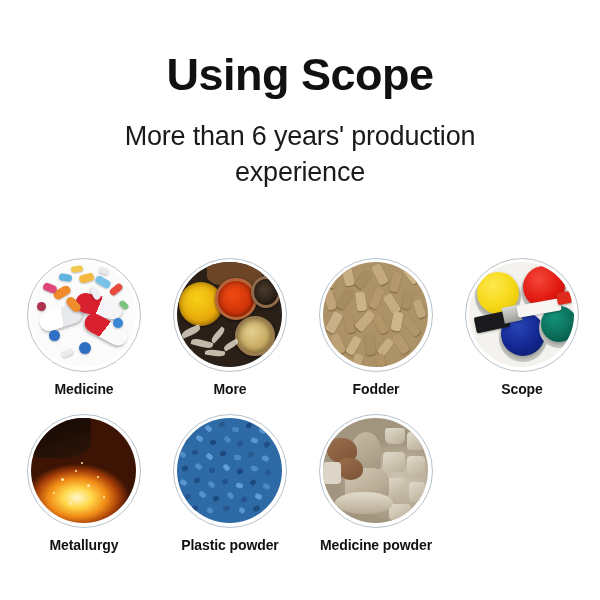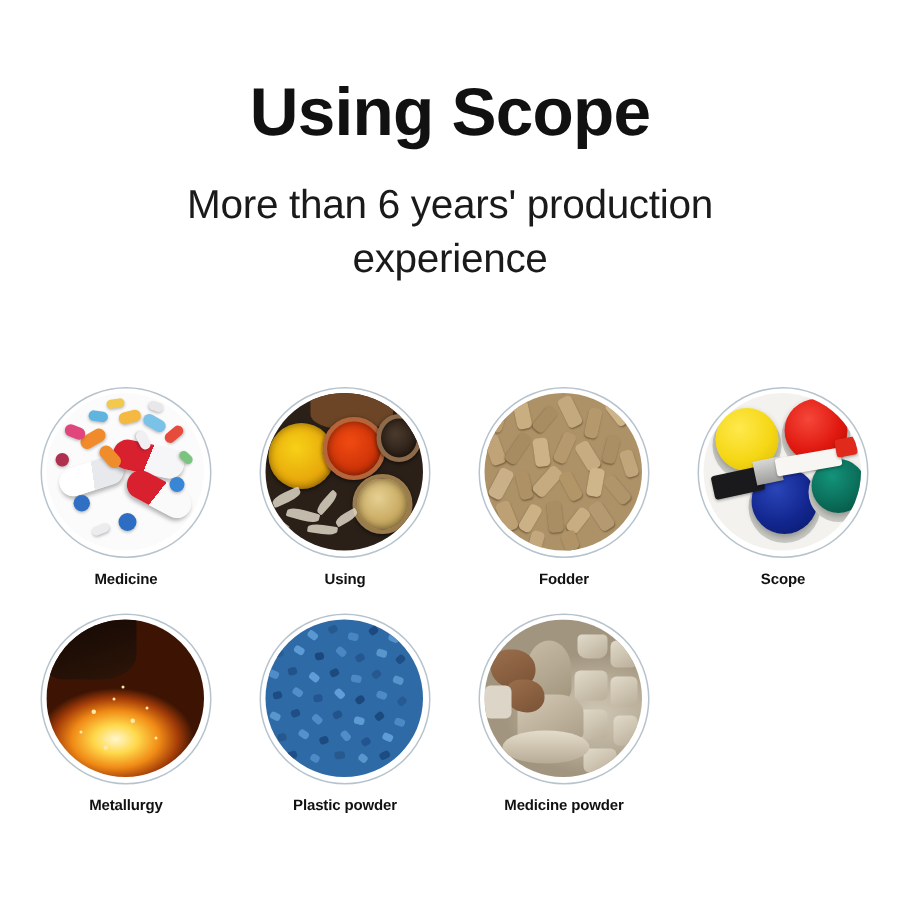--- a/index.html
+++ b/index.html
@@ -83,21 +83,21 @@
     left: 3px;
     top: 3px;
     width: 105px;
     height: 105px;
     border-radius: 50%;
     overflow: hidden;
   }
 
   .cap {
     margin-top: 9px;
-    font-size: 10px;
+    font-size: 14px;
     font-weight: 600;
     color: #111111;
     text-align: center;
     white-space: nowrap;
     letter-spacing: -0.1px;
   }
 
   
 
   
@@ -257,21 +257,21 @@
             <div class="bowl" style="left:74px;top:14px;width:30px;height:32px;background:radial-gradient(circle at 40% 40%,#4a3a2c 0%,#2b1f16 70%,#15100b 100%);border:3px solid #8d6a4a;box-sizing:border-box"></div>
             <div class="bowl" style="left:58px;top:54px;width:40px;height:40px;background:radial-gradient(circle at 42% 38%,#e5cf92 0%,#c9ab63 55%,#96793c 100%);border:3px solid #9a7b4d;box-sizing:border-box"></div>
             <div class="leaf" style="left:4px;top:66px;width:20px;height:7px;transform:rotate(-24deg)"></div>
             <div class="leaf" style="left:14px;top:78px;width:22px;height:7px;transform:rotate(16deg)"></div>
             <div class="leaf" style="left:32px;top:70px;width:18px;height:6px;transform:rotate(-48deg)"></div>
             <div class="leaf" style="left:28px;top:88px;width:20px;height:6px;transform:rotate(8deg)"></div>
             <div class="leaf" style="left:46px;top:80px;width:16px;height:6px;transform:rotate(-30deg)"></div>
             <div class="leaf" style="left:0px;top:84px;width:16px;height:6px;transform:rotate(36deg)"></div>
           </div>
         </div>
-        <div class="cap">Using</div>
+        <div class="cap">More</div>
       </div>
 
       <div class="cell">
         <div class="circle-wrap">
           <div class="photo ph-fodder">
             <div class="pel" style="left:4px;top:6px;width:10px;height:20px;background:#b99b6e;transform:rotate(18deg)"></div>
             <div class="pel" style="left:20px;top:2px;width:10px;height:22px;background:#c9ae82;transform:rotate(-12deg)"></div>
             <div class="pel" style="left:36px;top:8px;width:9px;height:19px;background:#a98d62;transform:rotate(40deg)"></div>
             <div class="pel" style="left:52px;top:2px;width:10px;height:21px;background:#c4a97e;transform:rotate(-26deg)"></div>
             <div class="pel" style="left:68px;top:10px;width:9px;height:20px;background:#b5996d;transform:rotate(12deg)"></div>

